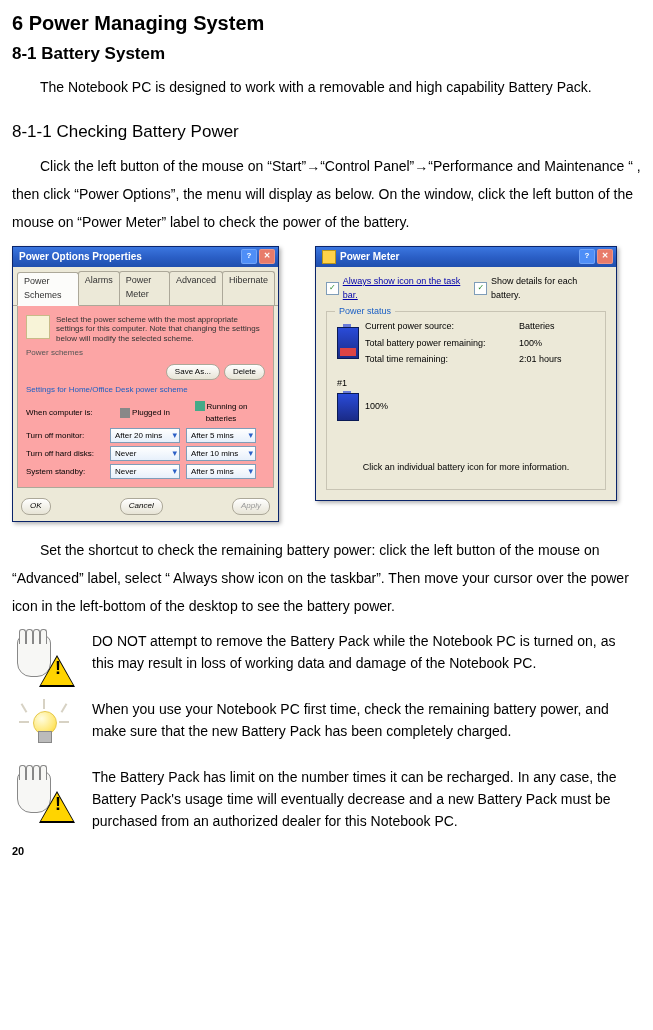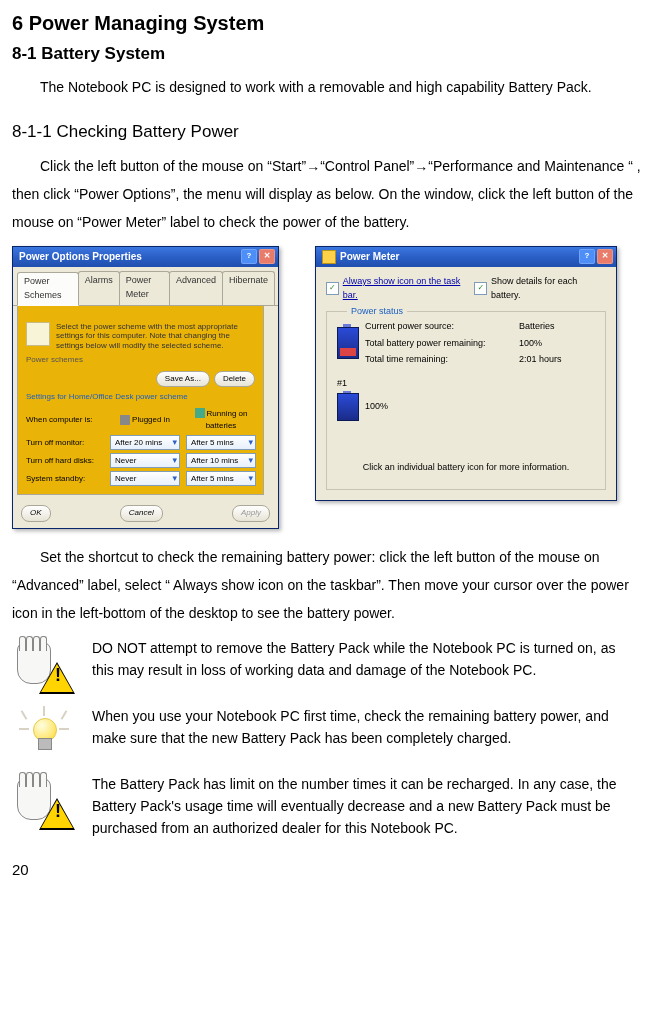--- a/index.html
+++ b/index.html
@@ -83,23 +83,23 @@
     position: relative;
     color:#333;
   }
   .tab.active {
     background: #fcfcfa;
     z-index: 2;
     top: 1px;
     border-bottom: 1px solid #fcfcfa;
   }
   .tab-body {
-    padding: 16px 8px 8px 8px;
-    background: #eab308;
-    margin: 0 14px 4px 4px;
+    padding: 9px 8px 8px 8px;
+    background: #fca5a5;
+    margin: 0 4px 4px 4px;
     border: 1px solid #aca899;
     border-top: none;
   }
   .note-row { display:flex; gap:6px; align-items:flex-start; margin-bottom:4px;}
   .note-row .note-icon {
     width: 22px; height: 22px;
     background: #f8f4d8;
     border:1px solid #c8bb88;
   }
   .note-row .note-text { font-size:8px; color:#333; line-height:1.2; flex:1;}
@@ -158,21 +158,21 @@
     width:11px;height:11px;border:1px solid #7f9db9;background:#fff;
     font-size:8px;line-height:9px;text-align:center;color:#2b8b2b;
   }
   .fieldset{
     border:1px solid #c8c4b4;
     padding:8px 10px 14px 10px;
     margin-top:6px;
     position:relative;
   }
   .fieldset .legend{
-    position:absolute; top:-7px; left:20px;
+    position:absolute; top:-7px; left:8px;
     background:#ece9d8; padding:0 4px;
     color:#1b5fc4;
     font-size:9px;
   }
   .ps-grid{
     display:grid;
     grid-template-columns:24px 150px 70px;
     gap:3px 4px;
     align-items:center;
     font-size:9px;
@@ -280,23 +280,23 @@
   }
   .bulb .ray{
     position:absolute;background:#d7d2c4;
   }
   .bulb .r1{left:8px;top:2px;width:2px;height:10px;transform:rotate(-30deg);}
   .bulb .r2{left:28px;top:-2px;width:2px;height:10px;}
   .bulb .r3{left:48px;top:2px;width:2px;height:10px;transform:rotate(30deg);}
   .bulb .r4{left:4px;top:20px;width:10px;height:2px;}
   .bulb .r5{left:44px;top:20px;width:10px;height:2px;}
   .page-num{
-    font-weight:normal;
-    font-size:15px;
-    margin-top:18px;
+    font-weight:bold;
+    font-size:11px;
+    margin-top:10px;
   }
   .underline-link{ text-decoration:underline; color:#00a;}
 </style>
 </head>
 <body>
 
 <h1>6 Power Managing System</h1>
 <h2>8-1 Battery System</h2>
 
 <p class="body indent">The Notebook PC is designed to work with a removable and high capability Battery Pack.</p>

